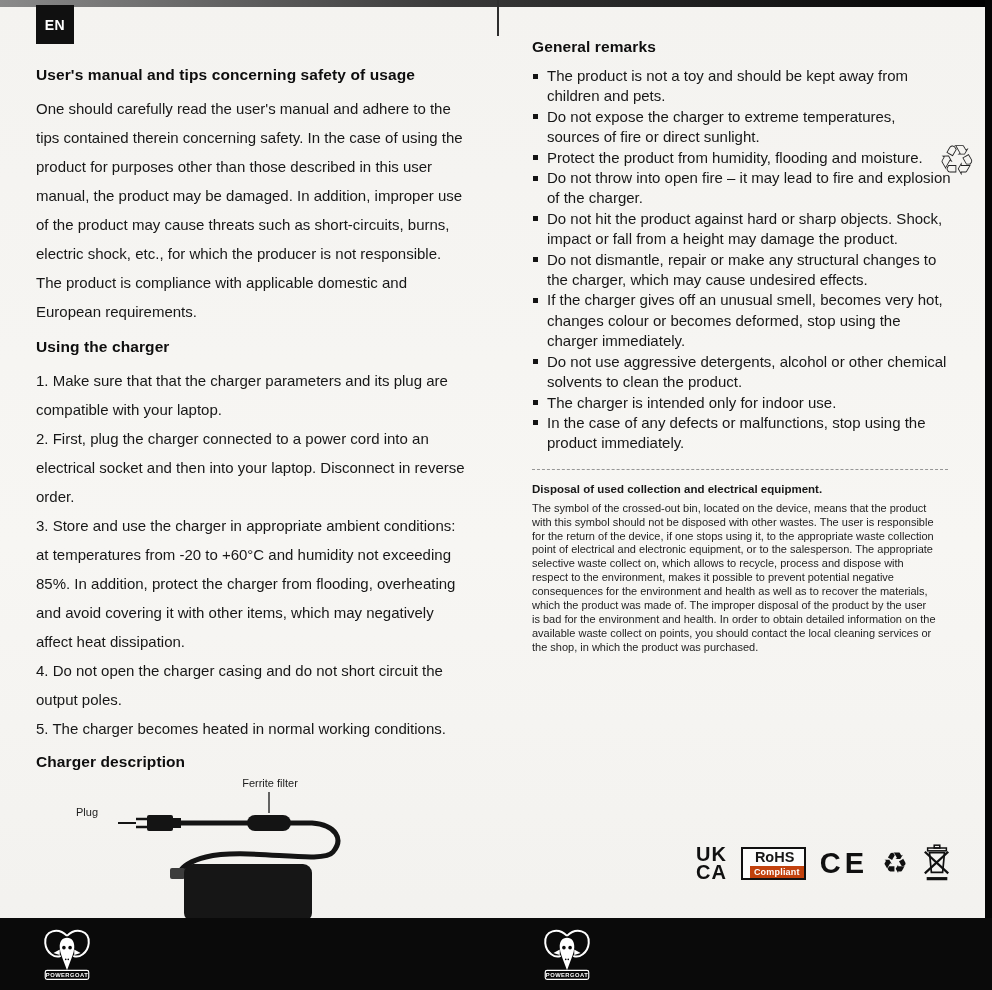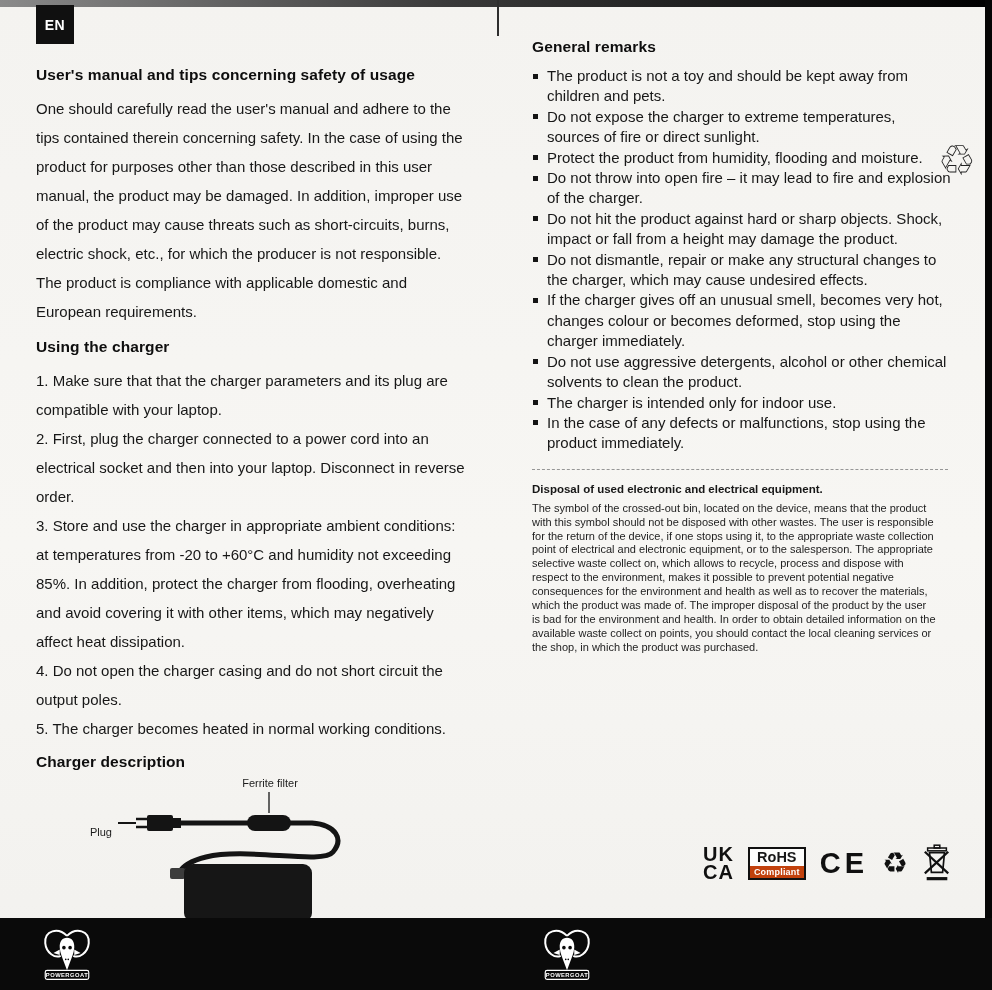--- a/index.html
+++ b/index.html
@@ -35,41 +35,41 @@
   .body-text { font-size:15px; line-height:29px; margin:0; }
   .para { margin-bottom:12px; }
   .list-p { margin:0; }
   .desc-heading { margin-top:10px; margin-bottom:0; }
 
   
   .diagram { position:relative; width:440px; height:172px; margin-top:6px; }
   .diagram svg { position:absolute; left:0; top:0; }
   .dlabel { position:absolute; font-size:11px; color:#1c1c1c; white-space:nowrap; }
   .lbl-ferrite { left:189px; top:0px; width:90px; text-align:center; }
-  .lbl-plug    { left:40px;  top:49px; width:36px; text-align:right; }
+  .lbl-plug    { left:40px;  top:29px; width:36px; }
   .lbl-charger { left:210px; top:149px; width:74px; text-align:center; }
 
   .set-includes { margin-top:20px; display:flex; align-items:center; gap:18px; font-size:14.6px; }
   .set-includes .lead { font-weight:700; }
   .set-item { display:flex; align-items:center; gap:6px; }
   .sq { width:5px; height:5px; background:#141414; display:inline-block; }
 
   
   .remarks { list-style:none; margin:0; padding:0; font-size:15px; line-height:20.4px; }
   .remarks li { position:relative; padding-left:15px; margin:0; }
   .remarks li::before { content:""; position:absolute; left:1px; top:7.5px; width:5px; height:5px; background:#141414; }
 
   .dash-divider { margin:15px 0 13px 0; border-top:1.5px dashed #969696; height:0; width:416px; }
   .disposal-h { font-size:11.5px; font-weight:700; margin:0 0 7px 0; }
   .disposal-p { font-size:11px; line-height:13.9px; margin:0; width:404px; color:#1d1d1d; }
 
   .marks { position:absolute; left:690px; top:843px; width:262px; display:flex;
            align-items:center; justify-content:flex-end; gap:14px; }
   .ukca { font-size:20px; font-weight:700; line-height:18px; letter-spacing:1px; color:#101010; }
-  .rohs { border:2.5px solid #101010; text-align:center; background:#fdfdfc; }
+  .rohs { border:2.5px solid #101010; text-align:left; background:#fdfdfc;padding-left:7px; }
   .rohs-title { font-size:14.5px; font-weight:700; padding:0 5px; line-height:17px; }
   .rohs-sub { background:#c2410c; color:#fff; font-size:9px; font-weight:700; padding:1px 4px; letter-spacing:0.2px; }
   .ce { font-size:29px; font-weight:600; letter-spacing:4px; color:#101010; }
   .recycle-loop { font-size:29px; line-height:1; color:#101010; }
 
   .footer { position:absolute; left:0; top:918px; width:992px; height:72px; background:#0a0a0a; }
   .logo { position:absolute; top:6px; width:58px; height:60px; }
   .logo-1 { left:38px; }
   .logo-2 { left:538px; }
 </style>
@@ -150,21 +150,21 @@
       <li><span>Do not hit the product against hard or sharp objects. Shock, impact or fall from a height may damage the product.</span></li>
       <li><span>Do not dismantle, repair or make any structural changes to the charger, which may cause undesired effects.</span></li>
       <li><span>If the charger gives off an unusual smell, becomes very hot, changes colour or becomes deformed, stop using the charger immediately.</span></li>
       <li><span>Do not use aggressive detergents, alcohol or other chemical solvents to clean the product.</span></li>
       <li><span>The charger is intended only for indoor use.</span></li>
       <li><span>In the case of any defects or malfunctions, stop using the product immediately.</span></li>
     </ul>
 
     <div class="dash-divider"></div>
 
-    <h3 class="disposal-h">Disposal of used electronic and electrical equipment.</h3>
+    <h3 class="disposal-h">Disposal of used collection and electrical equipment.</h3>
     <p class="disposal-p">The symbol of the crossed-out bin, located on the device, means that the product with this symbol should not be disposed with other wastes. The user is responsible for the return of the device, if one stops using it, to the appropriate waste collection point of electrical and electronic equipment, or to the salesperson. The appropriate selective waste collect on, which allows to recycle, process and dispose with respect to the environment, makes it possible to prevent potential negative consequences for the environment and health as well as to recover the materials, which the product was made of. The improper disposal of the product by the user is bad for the environment and health. In order to obtain detailed information on the available waste collect on points, you should contact the local cleaning services or the shop, in which the product was purchased.</p>
   </div>
 
   <div class="marks">
     <div class="ukca">
       <div>UK</div>
       <div>CA</div>
     </div>
     <div class="rohs">
       <div class="rohs-title">RoHS</div>

